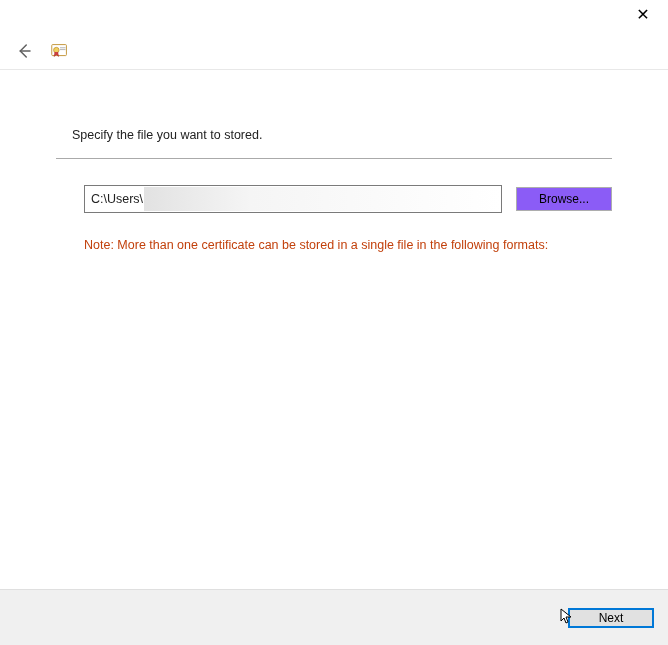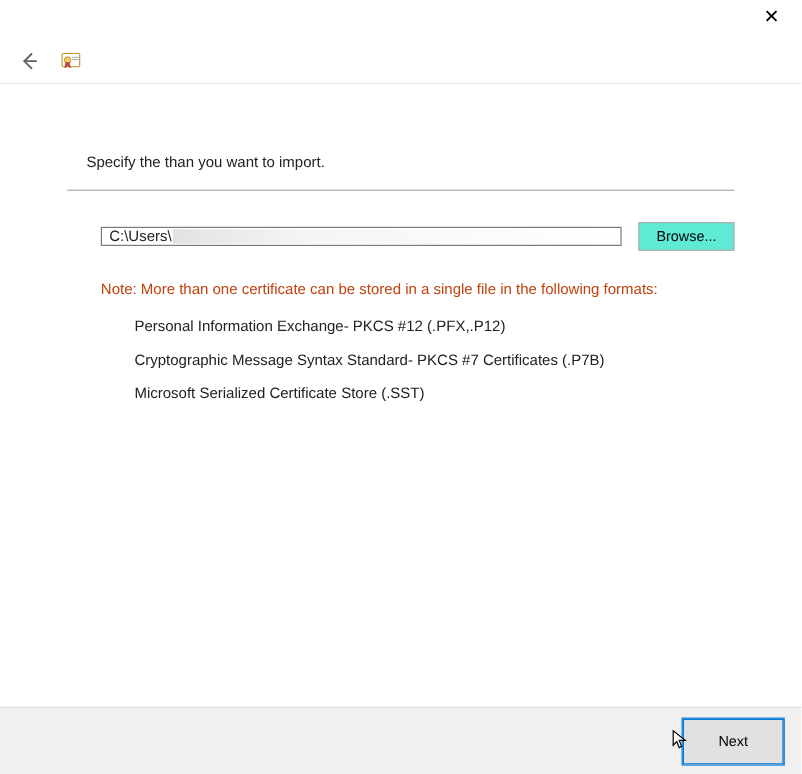--- a/index.html
+++ b/index.html
@@ -80,21 +80,21 @@
       margin-bottom: 4px;
     }
     .file-row {
       display: flex;
       gap: 14px;
       align-items: center;
     }
     .file-input-wrap {
       position: relative;
       flex: 1;
-      height: 16px;
+      height: 28px;
     }
     .file-input-wrap input {
       width: 100%;
       height: 100%;
       border: 1px solid #7a7a7a;
       background: #fff;
       padding: 0 6px;
       font-family: "Segoe UI", Tahoma, sans-serif;
       font-size: 12.5px;
       color: #222;
@@ -103,23 +103,23 @@
     .smudge {
       position: absolute;
       left: 60px;
       right: 2px;
       top: 2px;
       bottom: 2px;
       background: linear-gradient(90deg, #e2e2e2 0%, #f5f5f5 30%, #ffffff 100%);
       pointer-events: none;
     }
     .browse-btn {
-      width: 80px;
+      width: 96px;
       height: 24px;
-      background: #5eead4;
+      background: #8b5cf6;
       border: 1px solid #adadad;
       font-family: "Segoe UI", Tahoma, sans-serif;
       font-size: 12px;
       cursor: pointer;
     }
     .note {
       margin-top: 24px;
       font-size: 12.5px;
       color: #c2410c;
       line-height: 1.4;
@@ -142,21 +142,21 @@
       background: #f0f0f0;
       border-top: 1px solid #dfdfdf;
       display: flex;
       justify-content: flex-end;
       align-items: center;
       padding-right: 14px;
       gap: 10px;
     }
     .footer-btn {
       width: 86px;
-      height: 40px;
+      height: 20px;
       background: #e1e1e1;
       border: 1px solid #adadad;
       font-family: "Segoe UI", Tahoma, sans-serif;
       font-size: 12px;
       cursor: pointer;
     }
     .footer-btn.primary {
       border: 1px solid #0078d7;
       background: #e1e1e1;
       box-shadow: inset 0 0 0 1px #0078d7;
@@ -191,38 +191,33 @@
       <rect x="3" y="5" width="16" height="12" rx="1" fill="#fff" stroke="#c09030" stroke-width="1"></rect>
       <circle cx="8" cy="11" r="3" fill="#f0d060" stroke="#c09030" stroke-width="0.8"></circle>
       <path d="M6.5 13 L5.5 18 L8 16 L10.5 18 L9.5 13" fill="#d04040" stroke="#a02020" stroke-width="0.5"></path>
       <rect x="12" y="8" width="6" height="1" fill="#b0b0b0"></rect>
       <rect x="12" y="10" width="6" height="1" fill="#b0b0b0"></rect>
     </svg>
   </div>
 </div>
 
 <div class="content">
-  <div class="subheading">Specify the than you want to import.</div>
+  <div class="subheading">Specify the file you want to stored.</div>
   <hr class="rule">
 
   <div class="inner">
     <div class="file-row">
       <div class="file-input-wrap">
         <input type="text" value="C:\Users\" style="">
         <div class="smudge"></div>
       </div>
       <button class="browse-btn">Browse...</button>
     </div>
 
     <div class="note">Note:  More than one certificate can be stored in a single file in the following formats:</div>
-    <div class="note-list">
-      <div>Personal Information Exchange- PKCS #12 (.PFX,.P12)</div>
-      <div>Cryptographic Message Syntax Standard- PKCS #7 Certificates (.P7B)</div>
-      <div>Microsoft Serialized Certificate Store (.SST)</div>
-    </div>
   </div>
 </div>
 
 <div class="footer">
   <button class="footer-btn primary">Next</button>
 </div>
 
 <div class="cursor">
   <svg viewBox="0 0 14 18">
     <path d="M1 1 L1 13 L4 10 L6 15 L8 14 L6 9 L11 9 Z" fill="#fff" stroke="#000" stroke-width="1"></path>

